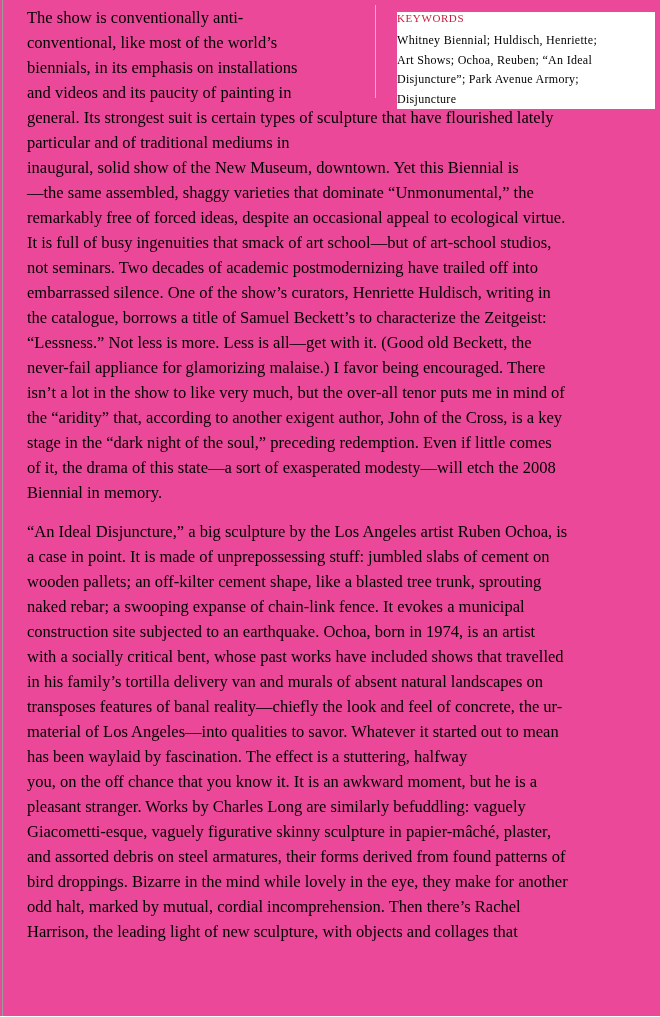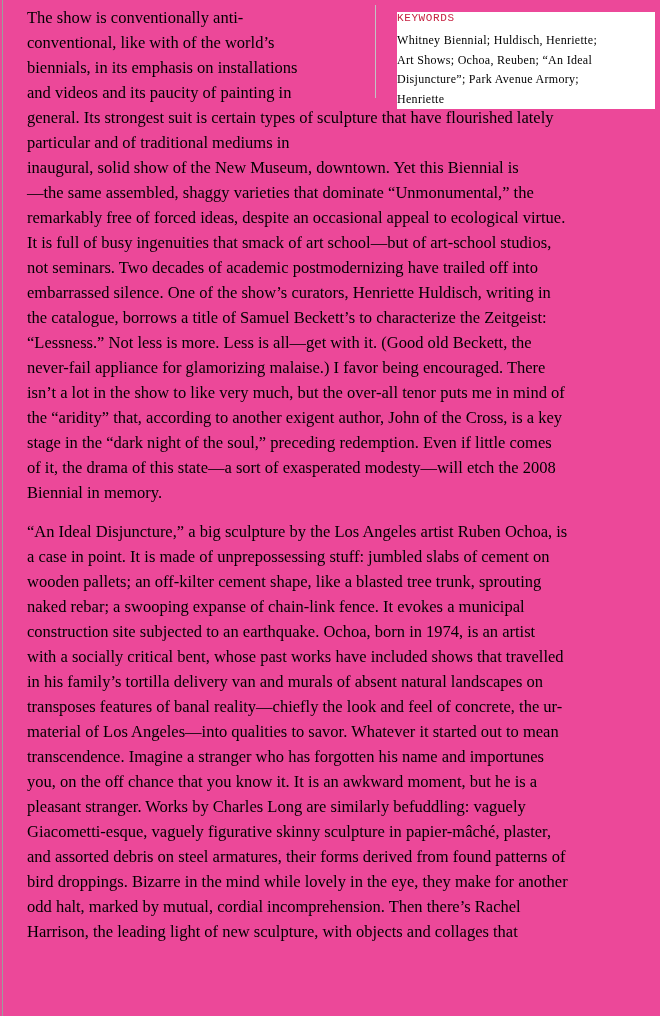--- a/index.html
+++ b/index.html
@@ -47,21 +47,21 @@
     background: #c2c2c2;
   }
   .keywords-panel {
     position: absolute;
     left: 397px;
     top: 12px;
     width: 258px;
     background: #ffffff;
   }
   .kw-label {
-    font-family: Liberation Mono, monospace;
+    font-family: Liberation Serif, serif;
     font-size: 11px;
     letter-spacing: 0.6px;
     margin-bottom: 7px;
   }
   .kw-list {
     font-size: 12px;
     line-height: 19.5px;
     letter-spacing: 0.3px;
   }
   .kw-list .line {
@@ -71,21 +71,21 @@
 </head>
 <body>
 
 <div class="page">
 
   <div class="left-rule" style="background: rgb(156, 156, 156);"></div>
 
   <div class="article-body">
     <div class="para first">
         <div class="line">The show is conventionally anti-</div>
-        <div class="line">conventional, like with of the world’s</div>
+        <div class="line">conventional, like most of the world’s</div>
         <div class="line">biennials, in its emphasis on installations</div>
         <div class="line">and videos and its paucity of painting in</div>
         <div class="line">general. Its strongest suit is certain types of sculpture that have flourished lately</div>
         <div class="line">particular and of traditional mediums in</div>
         <div class="line">inaugural, solid show of the New Museum, downtown. Yet this Biennial is</div>
         <div class="line">—the same assembled, shaggy varieties that dominate “Unmonumental,” the</div>
         <div class="line">remarkably free of forced ideas, despite an occasional appeal to ecological virtue.</div>
         <div class="line">It is full of busy ingenuities that smack of art school—but of art-school studios,</div>
         <div class="line">not seminars. Two decades of academic postmodernizing have trailed off into</div>
         <div class="line">embarrassed silence. One of the show’s curators, Henriette Huldisch, writing in</div>
@@ -101,36 +101,36 @@
     <div class="para second">
         <div class="line">“An Ideal Disjuncture,” a big sculpture by the Los Angeles artist Ruben Ochoa, is</div>
         <div class="line">a case in point. It is made of unprepossessing stuff: jumbled slabs of cement on</div>
         <div class="line">wooden pallets; an off-kilter cement shape, like a blasted tree trunk, sprouting</div>
         <div class="line">naked rebar; a swooping expanse of chain-link fence. It evokes a municipal</div>
         <div class="line">construction site subjected to an earthquake. Ochoa, born in 1974, is an artist</div>
         <div class="line">with a socially critical bent, whose past works have included shows that travelled</div>
         <div class="line">in his family’s tortilla delivery van and murals of absent natural landscapes on</div>
         <div class="line">transposes features of banal reality—chiefly the look and feel of concrete, the ur-</div>
         <div class="line">material of Los Angeles—into qualities to savor. Whatever it started out to mean</div>
-        <div class="line">transcendence. Imagine a stranger who has forgotten his name and importunes</div>
+        <div class="line">has been waylaid by fascination. The effect is a stuttering, halfway</div>
         <div class="line">you, on the off chance that you know it. It is an awkward moment, but he is a</div>
         <div class="line">pleasant stranger. Works by Charles Long are similarly befuddling: vaguely</div>
         <div class="line">Giacometti-esque, vaguely figurative skinny sculpture in papier-mâché, plaster,</div>
         <div class="line">and assorted debris on steel armatures, their forms derived from found patterns of</div>
         <div class="line">bird droppings. Bizarre in the mind while lovely in the eye, they make for another</div>
         <div class="line">odd halt, marked by mutual, cordial incomprehension. Then there’s Rachel</div>
         <div class="line">Harrison, the leading light of new sculpture, with objects and collages that</div>
       </div>
   </div>
 
   <div class="keywords-divider" style="background: rgb(194, 194, 194);"></div>
 
   <div class="keywords-panel">
     <div class="kw-label" style="color: rgb(197, 31, 63);">KEYWORDS</div>
     <div class="kw-list">
         <div class="line">Whitney Biennial; Huldisch, Henriette;</div>
         <div class="line">Art Shows; Ochoa, Reuben; “An Ideal</div>
         <div class="line">Disjuncture”; Park Avenue Armory;</div>
-        <div class="line">Henriette</div>
+        <div class="line">Disjuncture</div>
       </div>
   </div>
 
 </div>
 
 </body></html>

